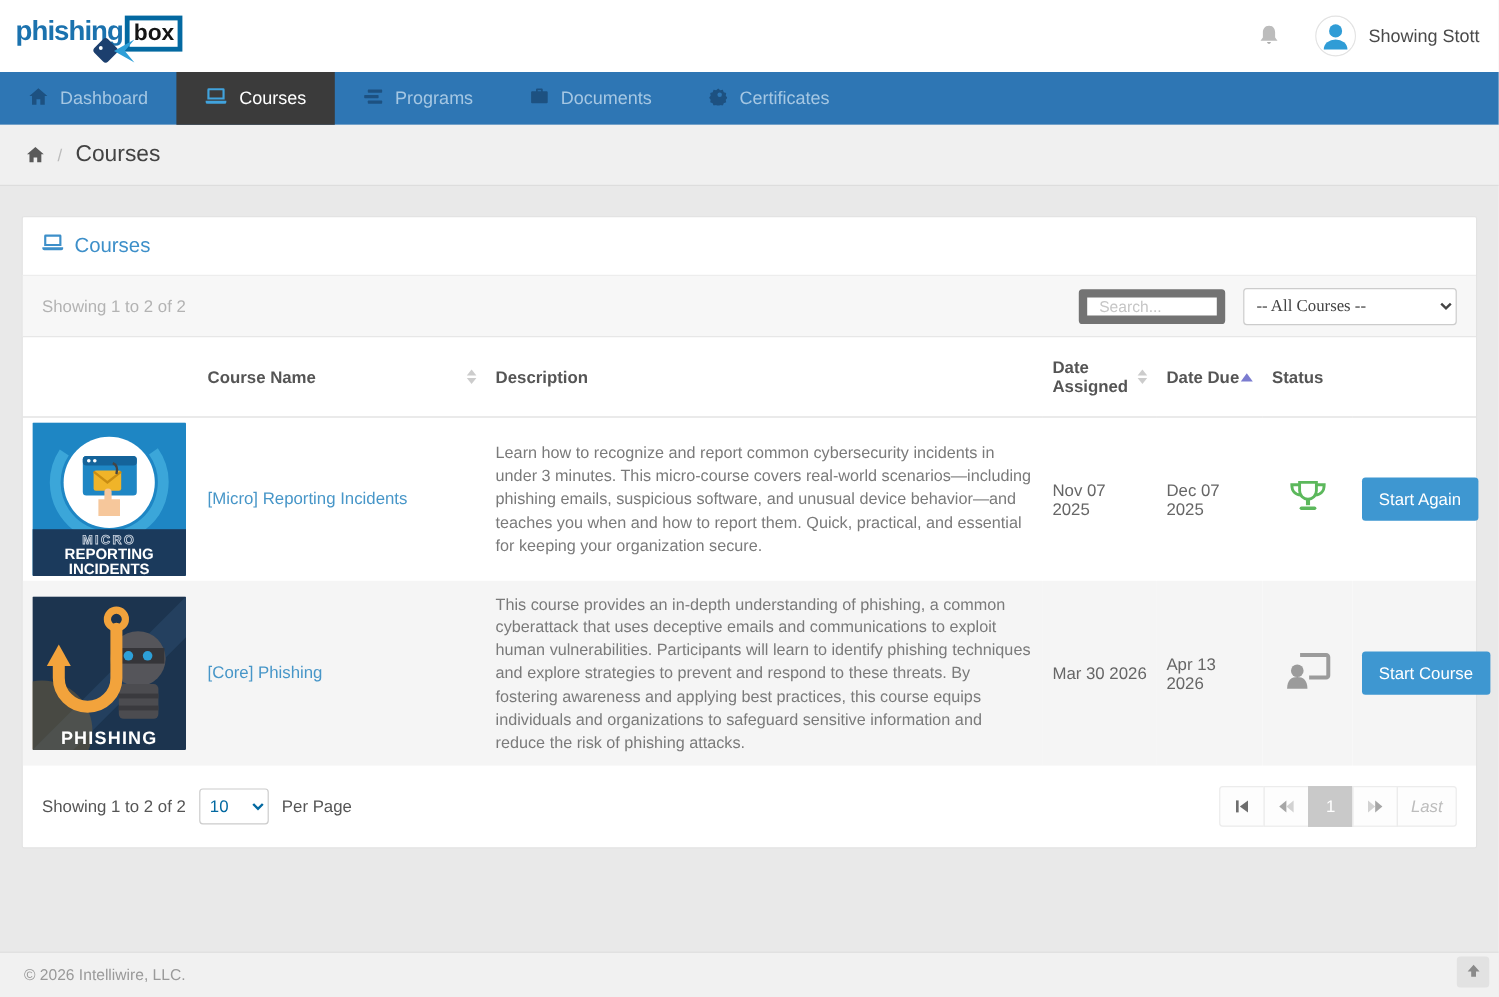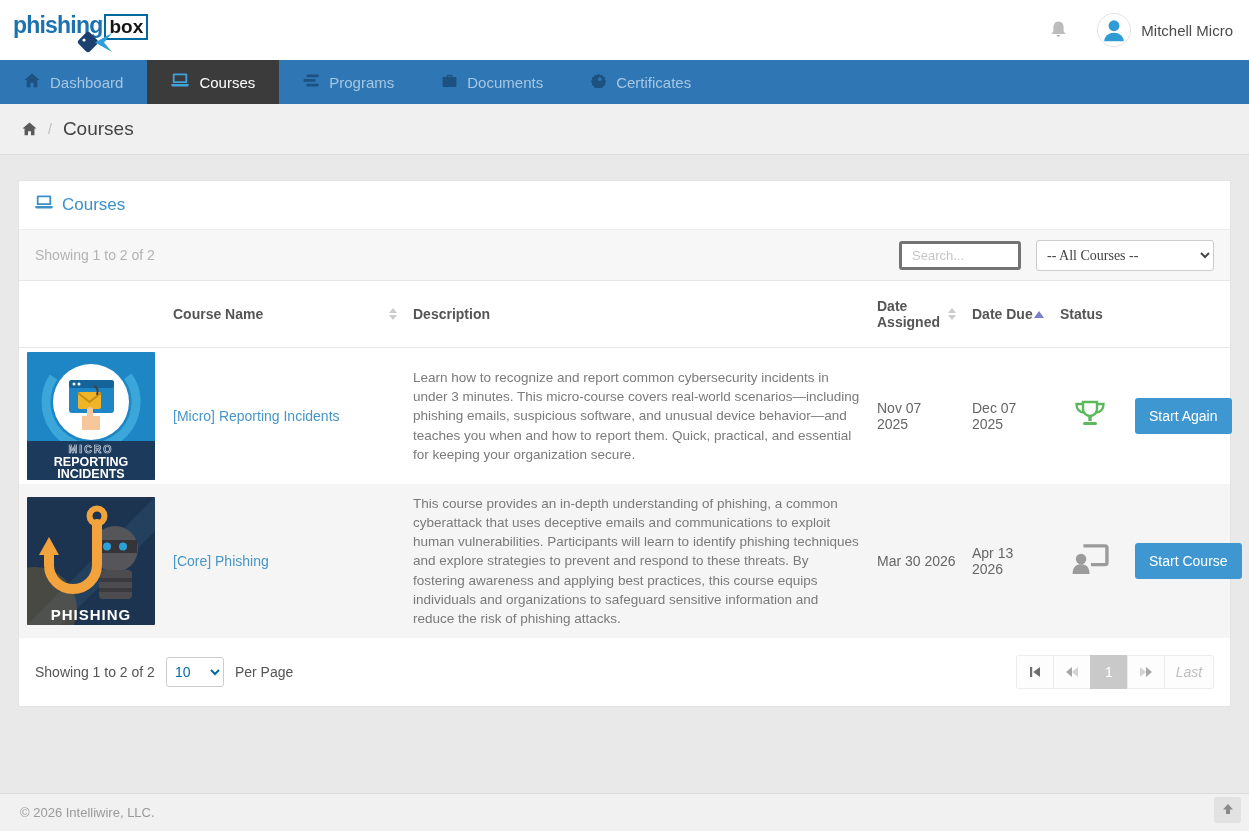--- a/index.html
+++ b/index.html
@@ -6,21 +6,21 @@
   html,body { width:1249px; height:831px; }
   body {
     font-family: "Liberation Sans", "DejaVu Sans", sans-serif;
     background:#e9e9e9; color:#555; position:relative; overflow:hidden;
   }
   
   .header { height:60px; background:#fff; display:flex; align-items:center;
     justify-content:space-between; padding:0 16px 0 13px; }
   .logo { position:relative; height:50px; padding-top:7px; cursor:pointer; width:120px; }
   .logo-phishing { color:#1b72ae; font-size:23px; font-weight:bold; letter-spacing:-0.8px; }
-  .logo-box { color:#151515; font-size:19px; font-weight:bold; border:2px solid #0369a1;
+  .logo-box { color:#151515; font-size:19px; font-weight:bold; border:4px solid #0369a1;
     padding:0 3px 1px 3px; margin-left:2px; }
   .logo-fish { position:absolute; left:62px; top:26px; }
   .header-right { display:flex; align-items:center; }
   .bell-btn { margin-right:30px; cursor:pointer; display:flex; }
   .avatar { width:34px; height:34px; border-radius:50%; overflow:hidden; border:1px solid #e3e3e3;
     background:#fff; cursor:pointer; flex:none; }
   .user-name { font-size:15px; color:#4a4a4a; margin-left:10px; cursor:pointer; }
   
   .navbar { height:44px; background:#2e76b4; display:flex; }
   .nav-item { display:flex; align-items:center; gap:10px; padding:0 24px; font-size:15px;
@@ -38,21 +38,21 @@
   
   .page { padding:25px 18px 0 18px; }
   .card { background:#fff; border:1px solid #e3e3e3; border-radius:2px; }
   .card-header { padding:14px 16px; display:flex; align-items:center; gap:9px;
     color:#3d8fc9; font-size:17px; }
   .card-header svg { fill:#3d8fc9; }
   .filter-bar { background:#f7f7f7; border-top:1px solid #ededed; border-bottom:1px solid #e7e7e7;
     height:52px; display:flex; align-items:center; justify-content:space-between; padding:0 16px; }
   .showing-muted { color:#b3b3b3; font-size:14px; }
   .filter-controls { display:flex; gap:15px; align-items:center; }
-  .search-input { width:122px; height:29px; border:3px solid #737373; border-radius:3px;
+  .search-input { width:122px; height:29px; border:7px solid #737373; border-radius:3px;
     padding:0 10px; font-size:13px; color:#555; font-family:inherit; }
   .search-input::placeholder { color:#c6c6c6; }
   .course-select { width:178px; height:31px; border:1px solid #ccc; border-radius:3px;
     font-size:14px; color:#444; background:#fff; padding:0 6px; font-family:Liberation Serif, serif; }
   
   table { width:100%; border-collapse:collapse; table-layout:fixed; }
   col.c-thumb{width:146px} col.c-name{width:240px} col.c-desc{width:464px}
   col.c-assigned{width:95px} col.c-due{width:88px} col.c-status{width:75px} col.c-action{width:103px}
   th { font-size:14px; font-weight:bold; color:#555; text-align:left; padding:17px 8px;
     border-bottom:1px solid #e7e7e7; vertical-align:middle; }
@@ -112,21 +112,21 @@
         <path d="M7.2 15.6 a1.9 1.9 0 0 0 3.6 0 Z" fill="#8f8f8f"></path>
       </svg>
     </span>
     <span class="avatar">
       <svg width="32" height="32" viewBox="0 0 34 34">
         <circle cx="17" cy="17" r="17" fill="#fff"></circle>
         <circle cx="17" cy="12.5" r="5.8" fill="#2f9cd6"></circle>
         <path d="M6.5 29 a10.5 9 0 0 1 21 0 z" fill="#2f9cd6"></path>
       </svg>
     </span>
-    <span class="user-name">Mitchell Micro</span>
+    <span class="user-name">Showing Stott</span>
   </div>
 </div>
 
 <div class="navbar">
   <div class="nav-item">
     <span>
       <svg width="16" height="15" viewBox="0 0 16 15">
           <path d="M8 0.5 L15.5 7 H13.3 V14.2 H9.6 V9.8 H6.4 V14.2 H2.7 V7 H0.5 Z"></path>
         </svg>
     </span>

